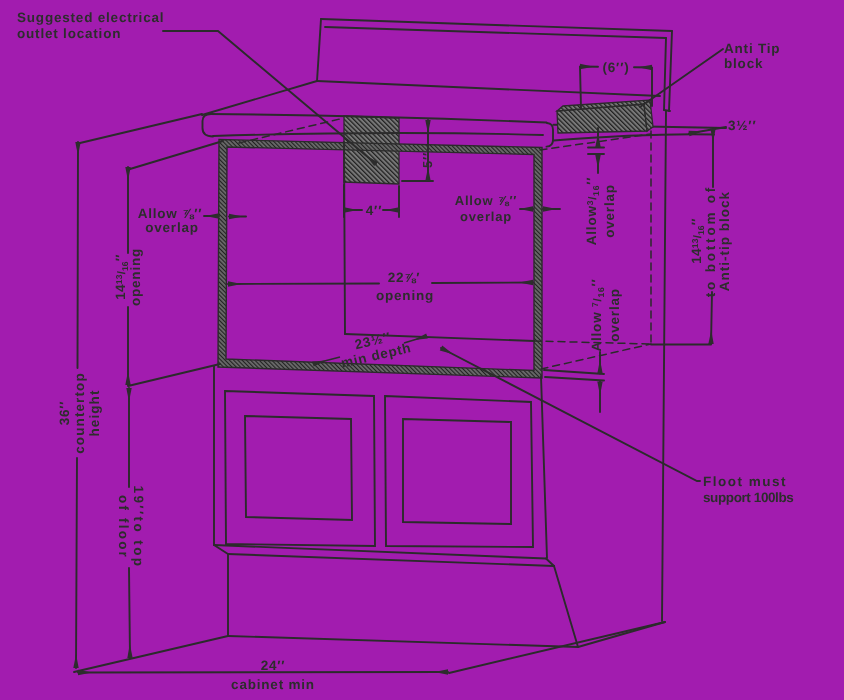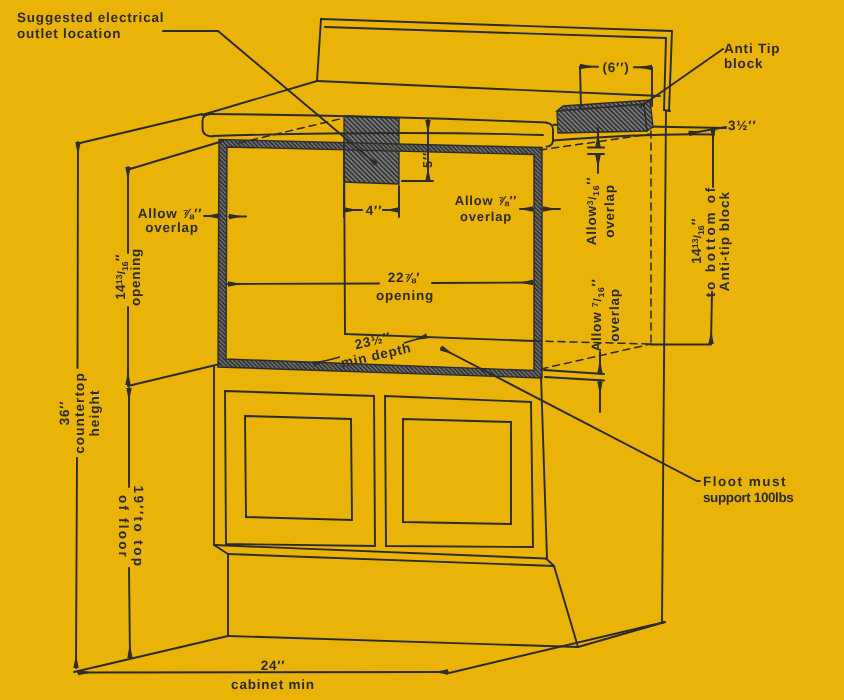--- a/index.html
+++ b/index.html
@@ -1,16 +1,16 @@
 <!DOCTYPE html>
 <html><head>
 <meta charset="utf-8">
 <style>
 html,body{margin:0;padding:0;background:#ffffff;-webkit-font-smoothing:antialiased;}
-#page{width:844px;height:700px;position:relative;background:#eab308;overflow:hidden;}
+#page{width:844px;height:700px;position:relative;background:#a21caf;overflow:hidden;}
 svg{display:block;}
 text{font-family:"Liberation Sans",sans-serif;font-weight:bold;fill:#2d2d2d;letter-spacing:0.8px;text-rendering:geometricPrecision;}
 </style>
 </head>
 <body>
 <div id="page">
 <svg width="844" height="700" viewBox="0 0 844 700">
 <defs>
 <pattern id="hatch" patternUnits="userSpaceOnUse" width="3" height="3" patternTransform="rotate(-45)">
   <rect width="3" height="3" fill="#6a6a6a"></rect>

